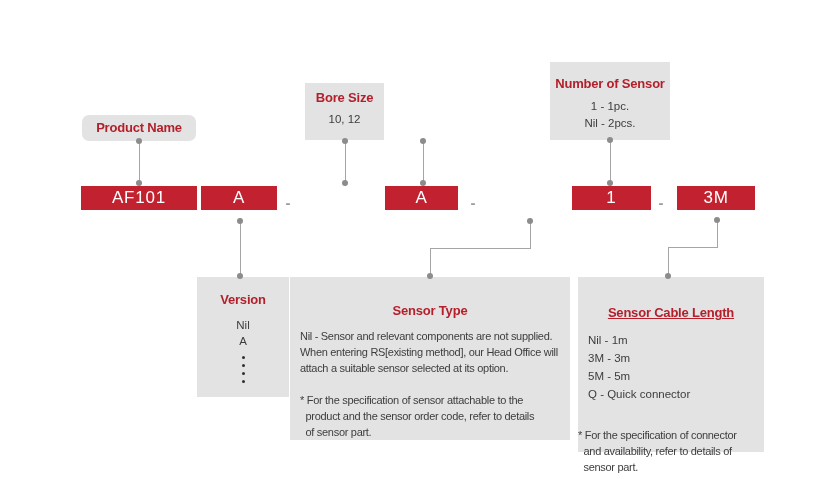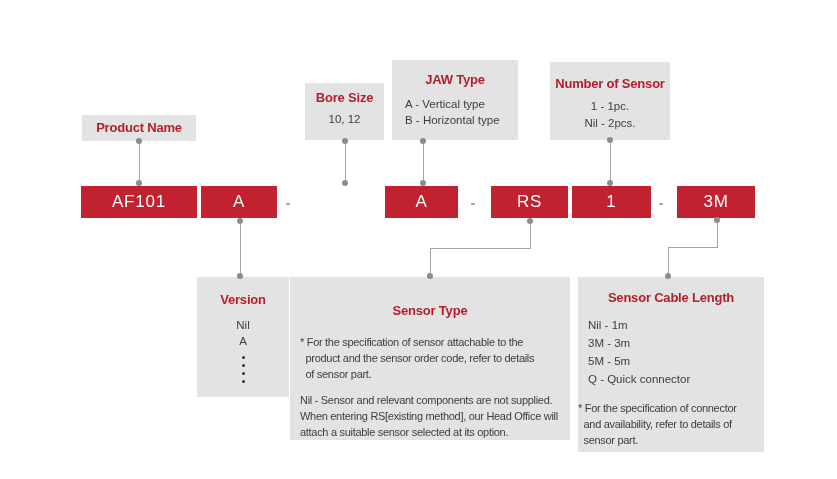--- a/index.html
+++ b/index.html
@@ -14,21 +14,21 @@
 
   
   .gbox{position:absolute; background:var(--box-gray);}
   .gtitle{color:var(--title-red); font-weight:bold; font-size:13px; text-align:center;
           letter-spacing:-0.2px; white-space:pre;}
   .gbody{font-size:11.5px; line-height:16px; color:var(--text-dark); white-space:pre;}
   .gnote{font-size:11px;  line-height:16px; color:var(--text-dark); white-space:pre; letter-spacing:-0.3px;}
   .center{text-align:center;}
 
   
-  .rbox{position:absolute; top:186px; height:32px; background:var(--accent-red);
+  .rbox{position:absolute; top:186px; height:24px; background:var(--accent-red);
         color:var(--code-text); font-size:17px; letter-spacing:0.8px;
         display:flex; align-items:center; justify-content:center;}
   .sep{position:absolute; top:186px; height:32px; width:14px; color:#9b9b9b;
        font-size:15px; font-weight:bold; display:flex; align-items:center; justify-content:center;}
 
   
   .cline{position:absolute; background:var(--line-gray);}
   .cdot{position:absolute; width:6px; height:6px; border-radius:50%; background:var(--dot-gray);}
 
   
@@ -47,80 +47,74 @@
   <div class="cline" style="left:240px;top:218px;width:1px;height:59px;"></div>
 
   <div class="cline" style="left:530px;top:218px;width:1px;height:30px;"></div>
   <div class="cline" style="left:430px;top:248px;width:101px;height:1px;"></div>
   <div class="cline" style="left:430px;top:248px;width:1px;height:29px;"></div>
 
   <div class="cline" style="left:717px;top:218px;width:1px;height:29px;"></div>
   <div class="cline" style="left:668px;top:247px;width:50px;height:1px;"></div>
   <div class="cline" style="left:668px;top:247px;width:1px;height:30px;"></div>
 
-  <div class="gbox" style="left:82px;top:115px;width:114px;height:26px;">
+  <div class="gbox" style="left:82px;top:115px;width:114px;height:26px;border-radius:7px;">
     <div class="gtitle" style="line-height:26px;">Product Name</div>
   </div>
 
   <div class="gbox" style="left:305px;top:83px;width:79px;height:57px;">
     <div class="gtitle" style="margin-top:7px;">Bore Size</div>
     <div class="gbody center" style="margin-top:6px;">10, 12</div>
   </div>
 
-  <div class="gbox" style="left:392px;top:60px;width:126px;height:80px;">
-    <div class="gtitle" style="margin-top:12px;">JAW Type</div>
-    <div class="gbody" style="margin-top:9px;padding-left:13px;">A - Vertical type
-B - Horizontal type</div>
-  </div>
 
   <div class="gbox" style="left:550px;top:62px;width:120px;height:78px;">
     <div class="gtitle" style="margin-top:14px;">Number of Sensor</div>
     <div class="gbody center" style="margin-top:7px;line-height:17px;">1 - 1pc.
 Nil - 2pcs.</div>
   </div>
 
   <div class="rbox" style="left:81px;width:116px;">AF101</div>
   <div class="rbox" style="left:201px;width:76px;">A</div>
   <div class="sep" style="left:281px;">-</div>
   <div class="rbox" style="left:385px;width:73px;">A</div>
   <div class="sep" style="left:466px;">-</div>
-  <div class="rbox" style="left:491px;width:77px;">RS</div>
   <div class="rbox" style="left:572px;width:79px;">1</div>
   <div class="sep" style="left:654px;">-</div>
   <div class="rbox" style="left:677px;width:78px;">3M</div>
 
   <div class="gbox" style="left:197px;top:277px;width:92px;height:120px;">
     <div class="gtitle" style="margin-top:15px;">Version</div>
     <div class="gbody center" style="margin-top:10px;">Nil
 A</div>
     <div class="vdots">
       <span class="vdot"></span>
       <span class="vdot"></span>
       <span class="vdot"></span>
       <span class="vdot"></span>
     </div>
   </div>
 
   <div class="gbox" style="left:290px;top:277px;width:280px;height:163px;">
     <div class="gtitle" style="margin-top:26px;">Sensor Type</div>
+    <div class="gnote" style="margin-top:10px;padding-left:10px;">Nil - Sensor and relevant components are not supplied.
+When entering RS[existing method], our Head Office will
+attach a suitable sensor selected at its option.</div>
     <div class="gnote" style="margin-top:16px;padding-left:10px;">* For the specification of sensor attachable to the
   product and the sensor order code, refer to details
   of sensor part.</div>
-    <div class="gnote" style="margin-top:10px;padding-left:10px;">Nil - Sensor and relevant components are not supplied.
-When entering RS[existing method], our Head Office will
-attach a suitable sensor selected at its option.</div>
   </div>
 
   <div class="gbox" style="left:578px;top:277px;width:186px;height:175px;">
-    <div class="gtitle" style="margin-top:13px;">Sensor Cable Length</div>
+    <div class="gtitle" style="margin-top:28px;text-decoration:underline;">Sensor Cable Length</div>
     <div class="gbody" style="margin-top:11px;padding-left:10px;line-height:18px;">Nil - 1m
 3M - 3m
 5M - 5m
 Q - Quick connector</div>
-    <div class="gnote" style="margin-top:12px;padding-left:0;">* For the specification of connector
+    <div class="gnote" style="margin-top:24px;padding-left:0;">* For the specification of connector
   and availability, refer to details of
   sensor part.</div>
   </div>
 
   <div class="cdot" style="left:136px;top:138px;"></div>
   <div class="cdot" style="left:136px;top:180px;"></div>
   <div class="cdot" style="left:342px;top:138px;"></div>
   <div class="cdot" style="left:342px;top:180px;"></div>
   <div class="cdot" style="left:420px;top:138px;"></div>
   <div class="cdot" style="left:420px;top:180px;"></div>

